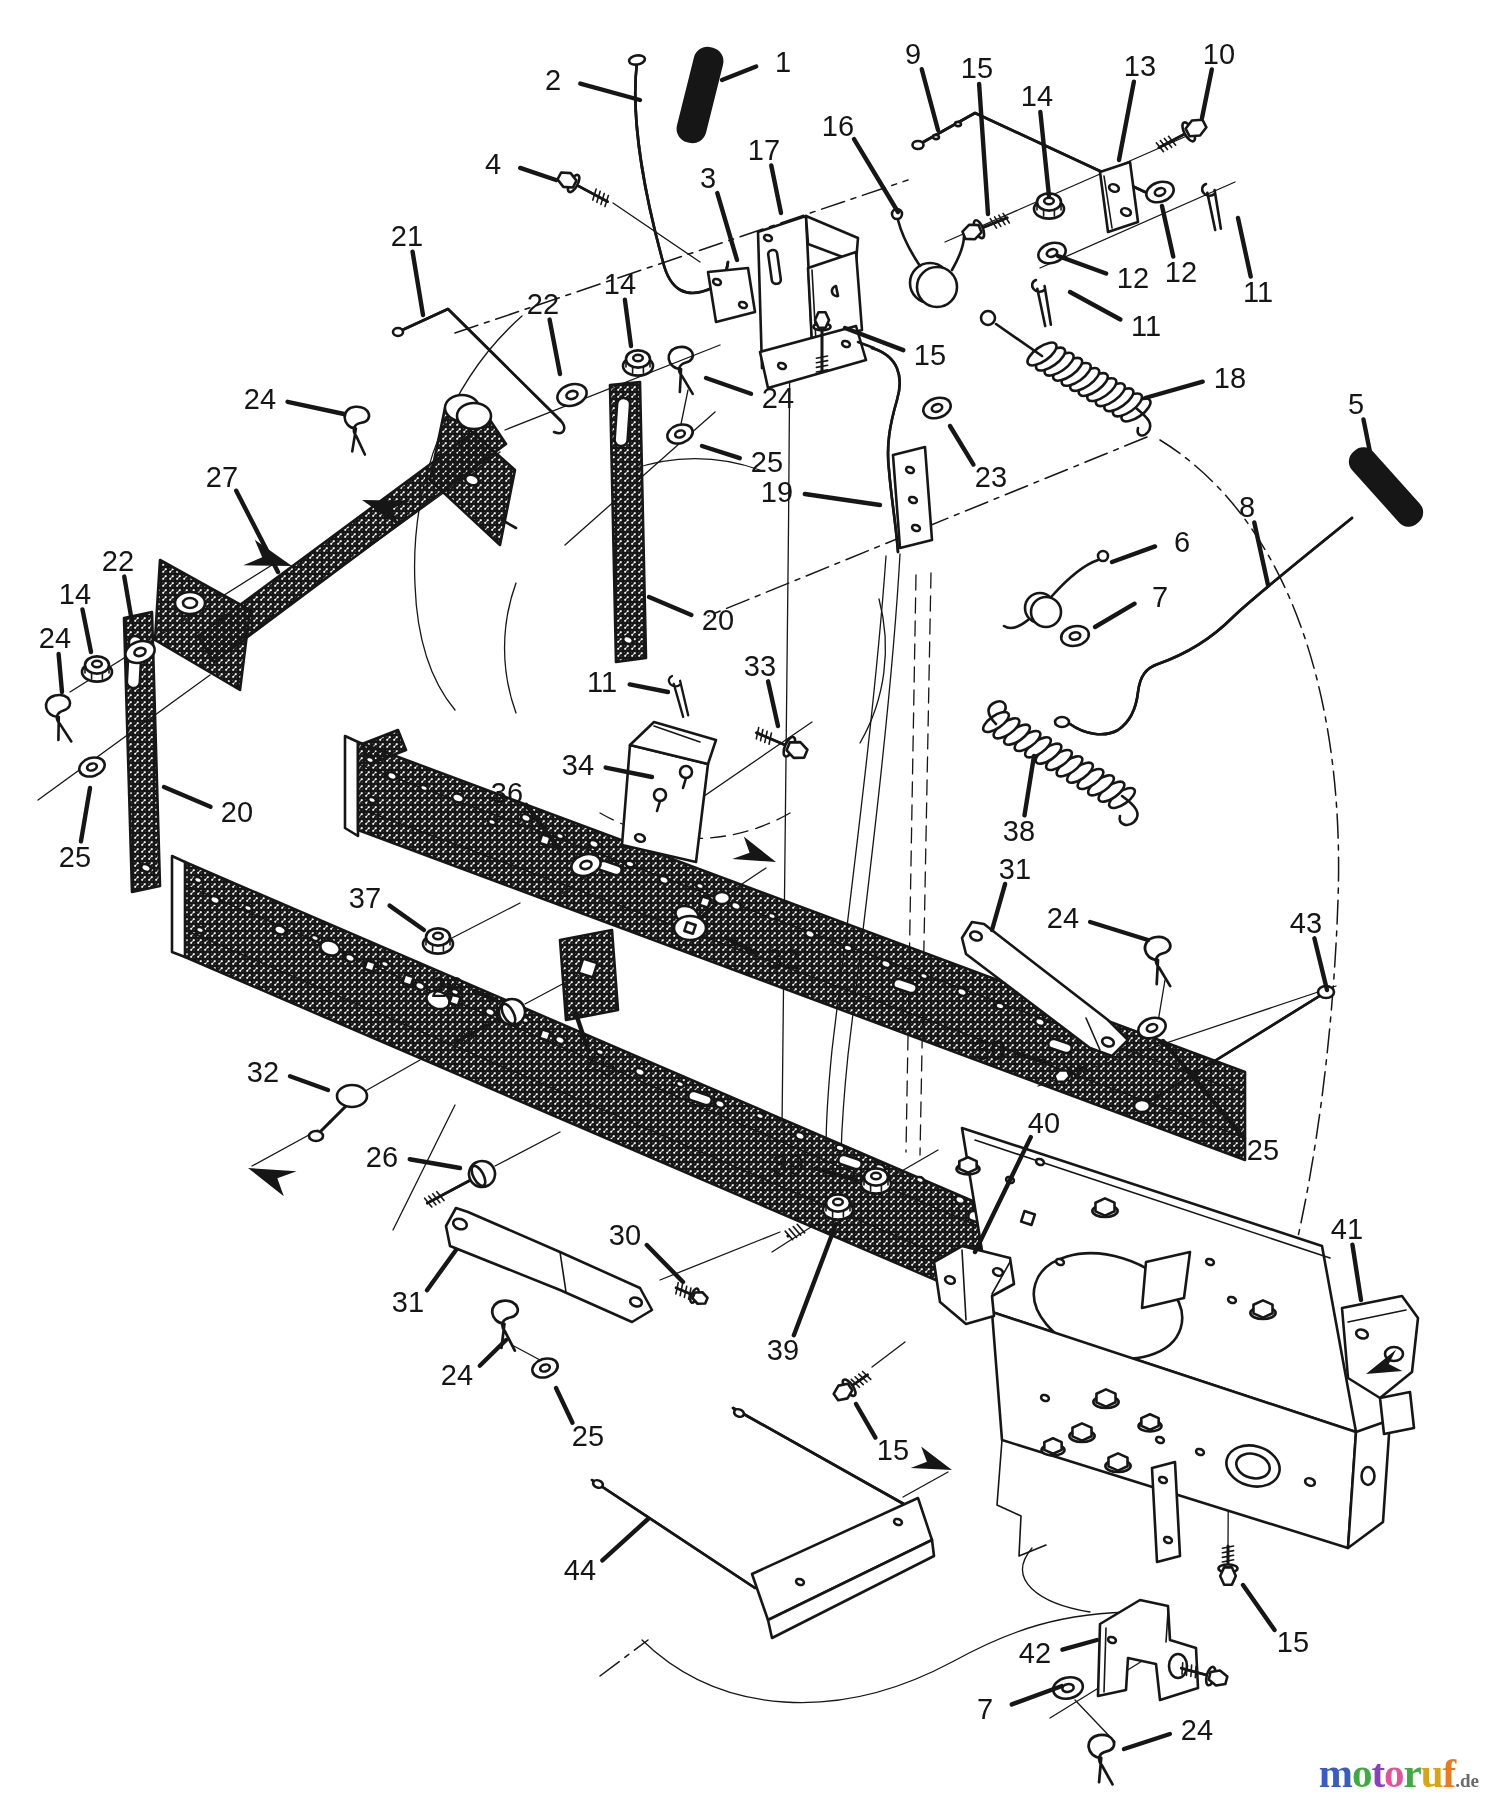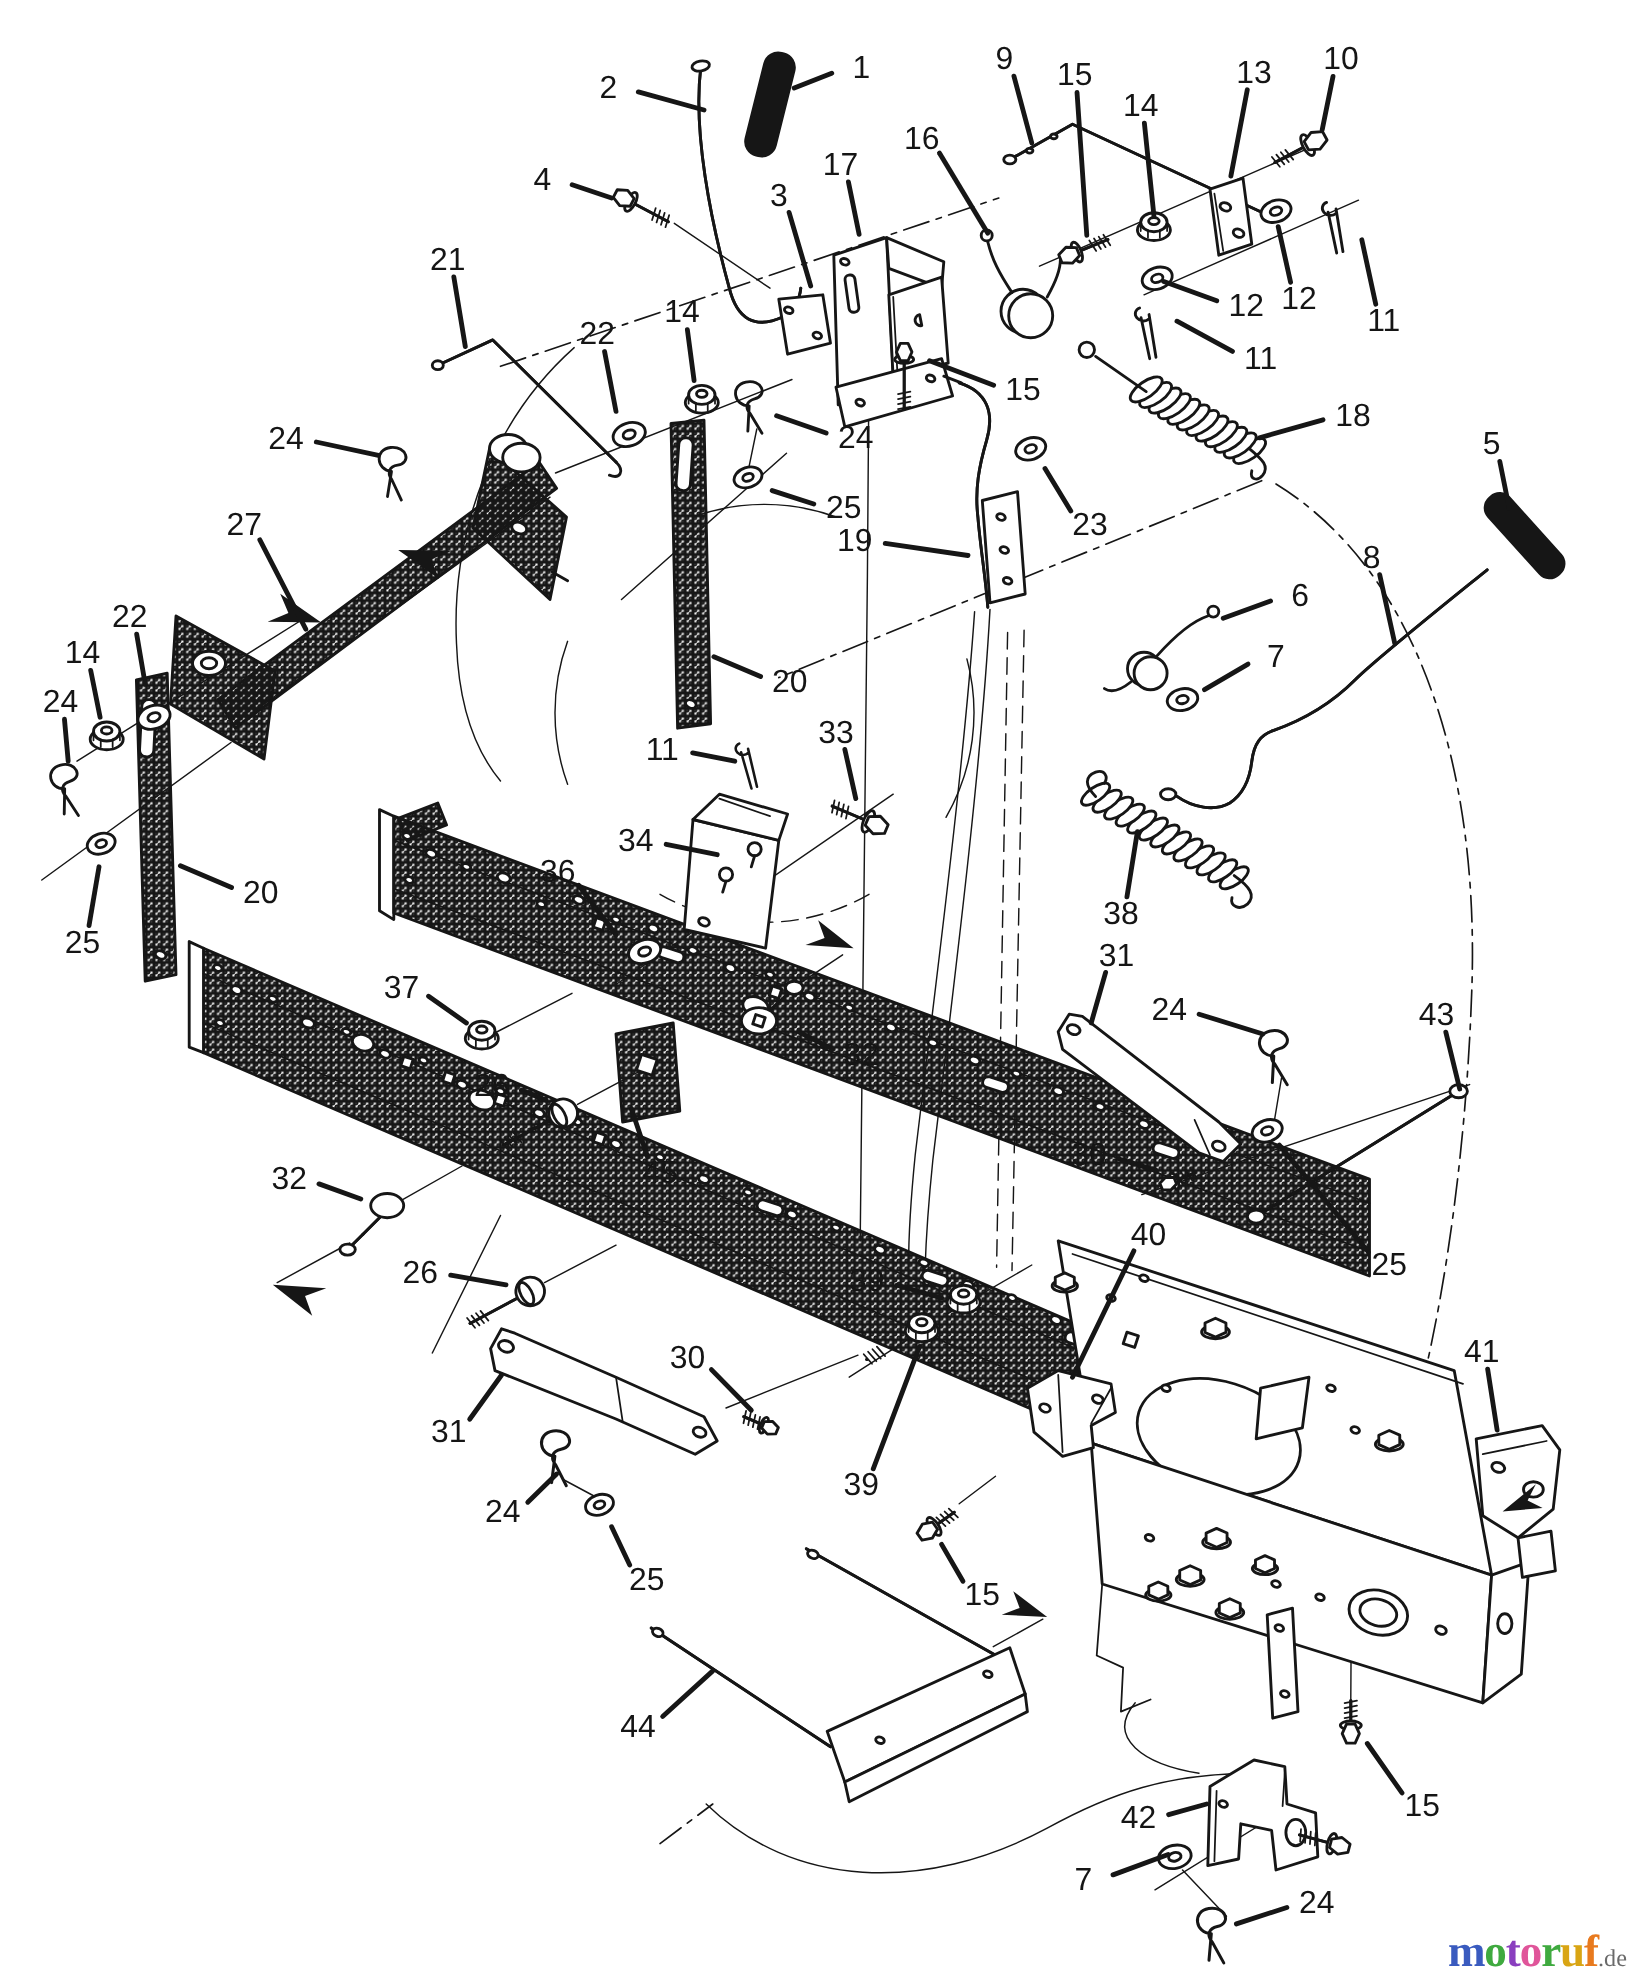--- a/index.html
+++ b/index.html
@@ -12,21 +12,21 @@
   svg *{stroke:#161616;stroke-width:2.6;fill:none;stroke-linecap:round;stroke-linejoin:round}
   svg .k{stroke:none;fill:#161616}
   svg text{stroke:none}
   .t1{stroke-width:1.3}
   .t2{stroke-width:1.6}
   .t1d{stroke-width:1.3;stroke-dasharray:15 8}
   .dd{stroke-width:1.5;stroke-dasharray:24 7 5 7}
   .ld{stroke-width:4.4}
   #logo{position:absolute;right:14px;bottom:6px;font-family:"Liberation Serif",serif;
         font-weight:bold;font-size:41px;letter-spacing:-1px;line-height:1;user-select:none}
-  #logo .sfx{font-size:22px;font-weight:normal;letter-spacing:0}
+  #logo .sfx{font-size:19px;font-weight:bold;letter-spacing:0}
 </style>
 </head>
 <body>
 
 <div class="stage">
   <svg id="art" width="1493" height="1800" viewBox="0 0 1493 1800">
     <defs>
       <pattern id="dt" width="7" height="7" patternUnits="userSpaceOnUse">
         <rect width="7" height="7" fill="#ffffff"></rect>
         <circle cx="1.7" cy="1.7" r="0.9" fill="#a9a9a9" stroke="none"></circle>

